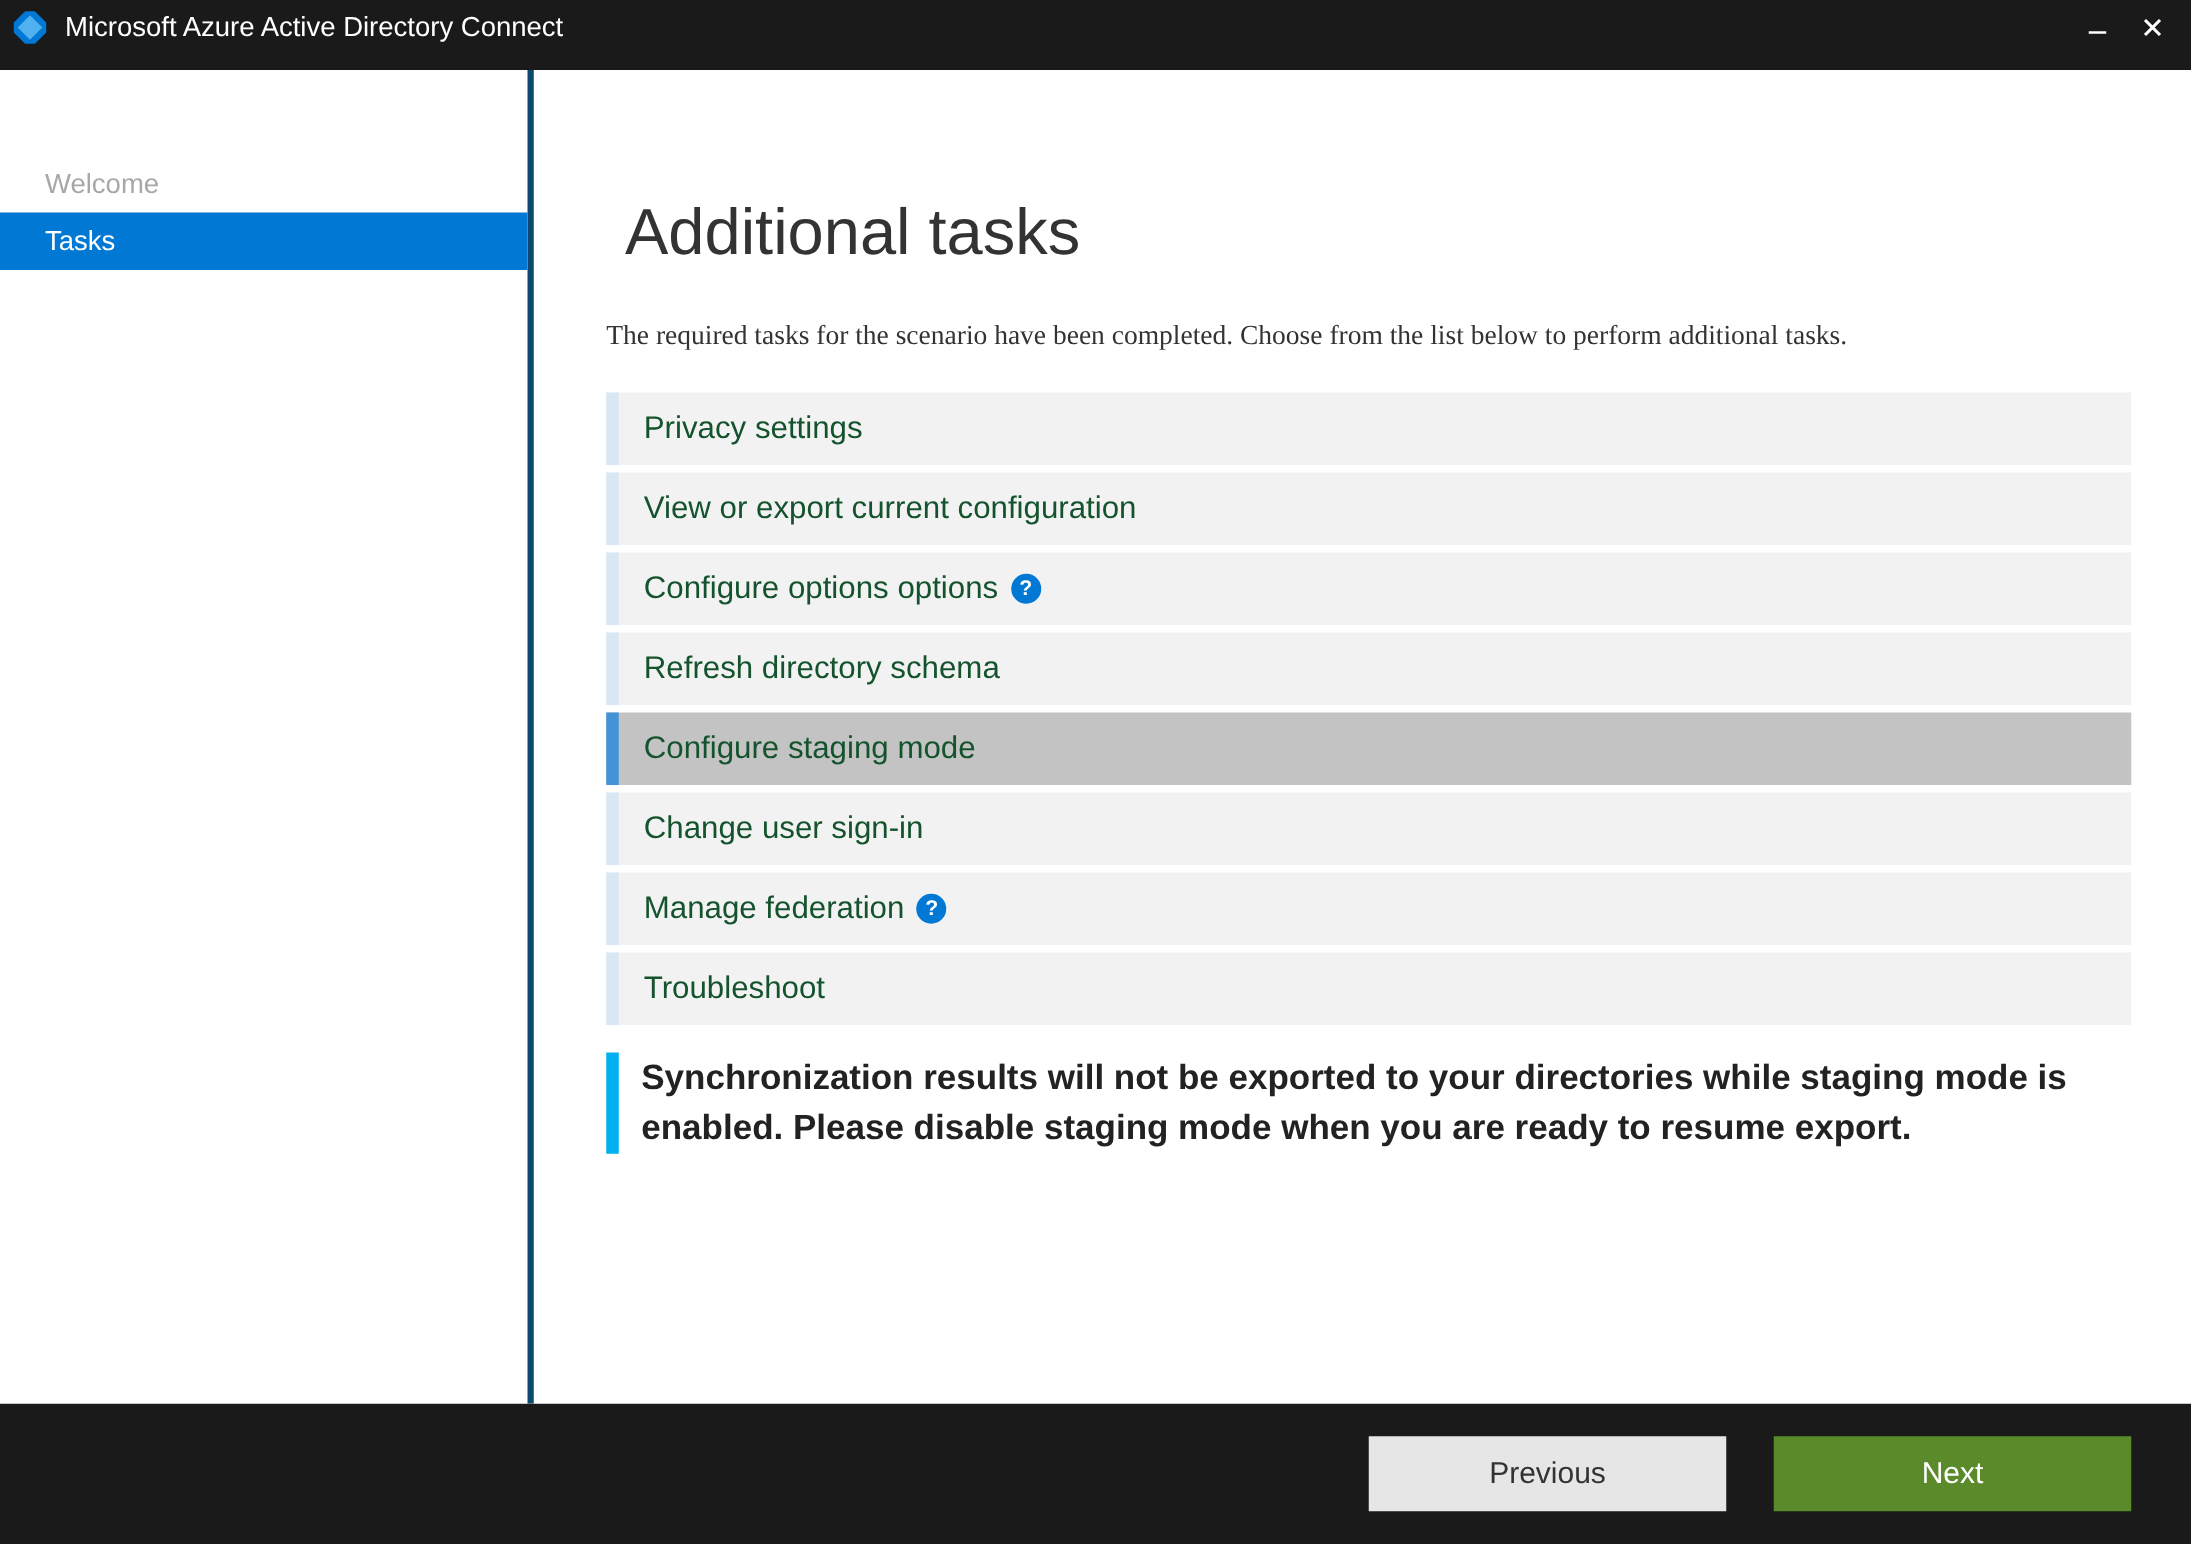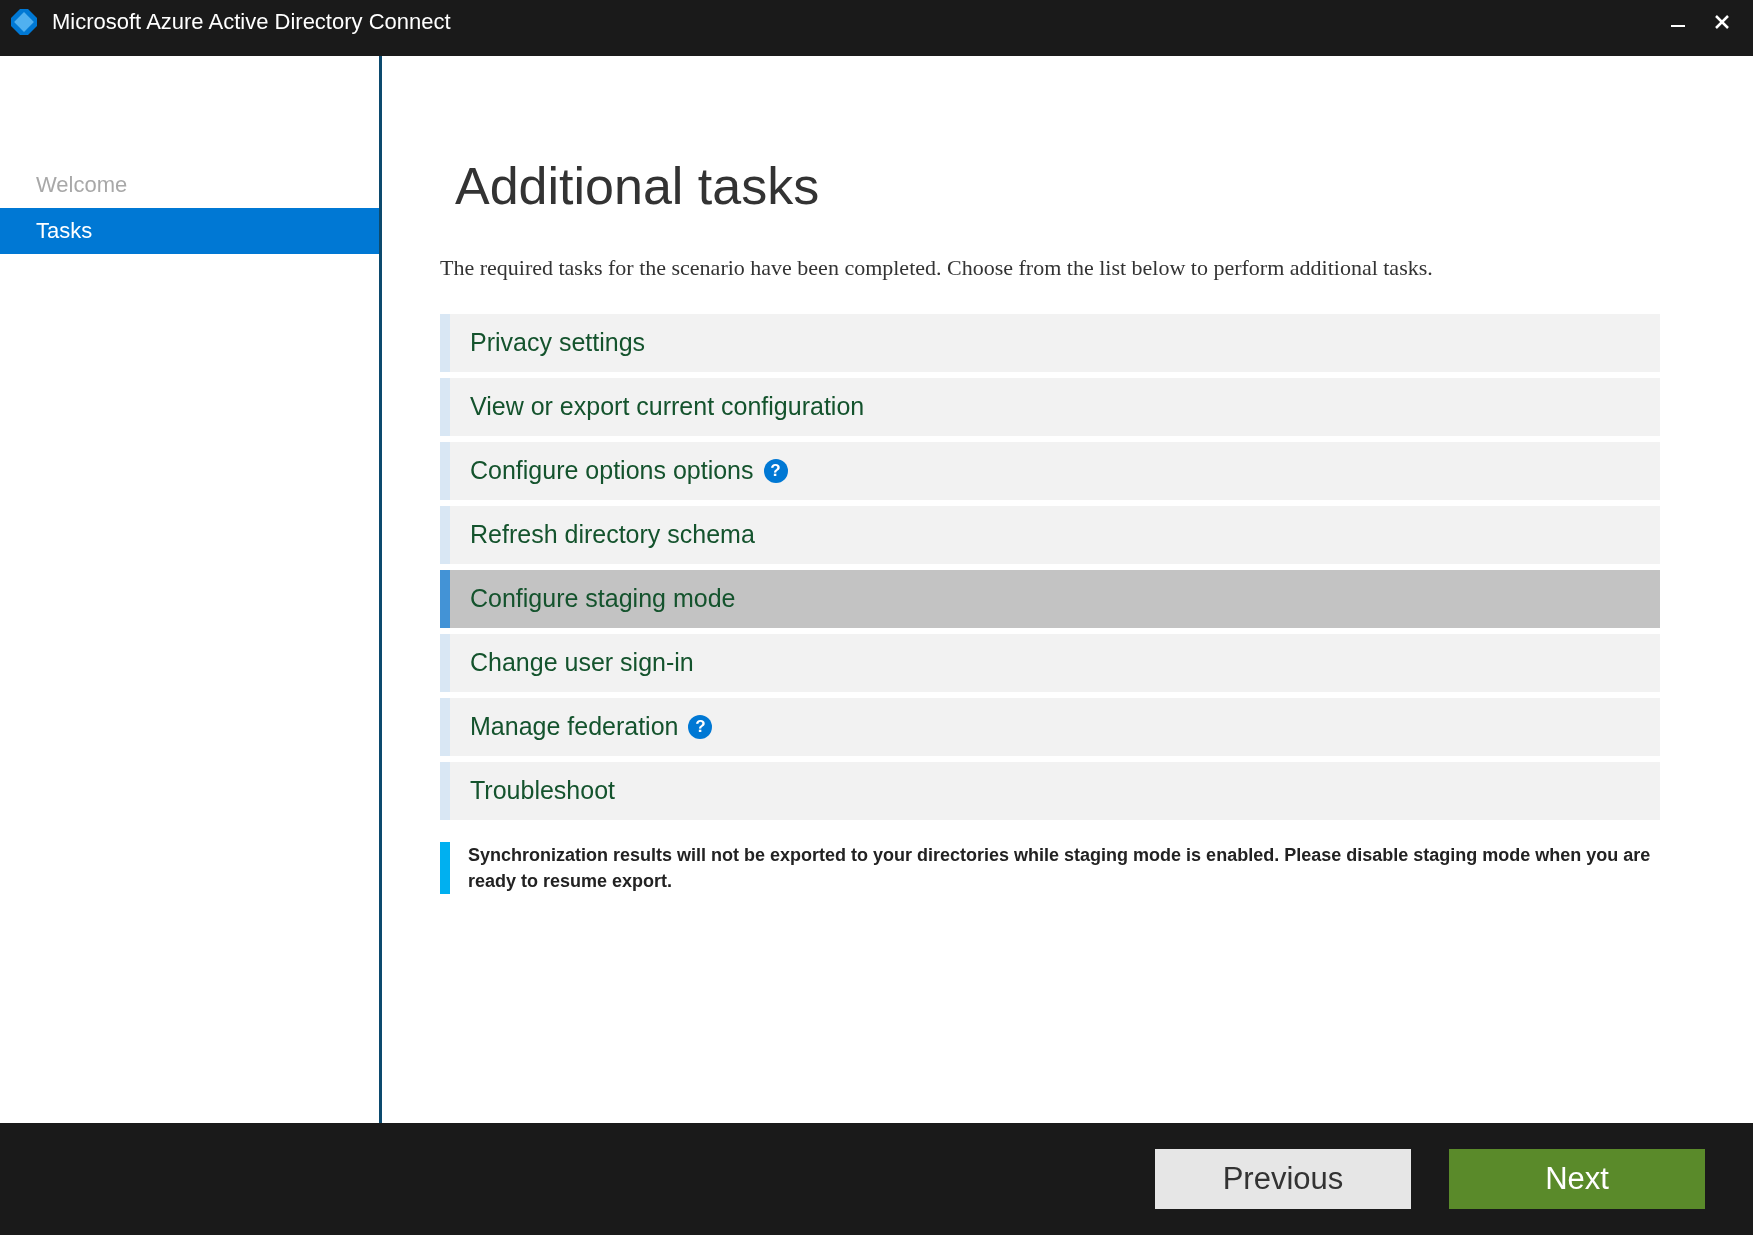--- a/index.html
+++ b/index.html
@@ -45,23 +45,23 @@
       margin-left: 10px;
     }
     .titlebar .win-btn svg { stroke: #fff; }
     
     .body {
       flex: 1;
       display: flex;
       overflow: hidden;
     }
     .sidebar {
-      width: 382px;
-      border-right: 3px solid #0c4a6e;
-      padding-top: 106px;
+      width: 427px;
+      border-right: 5px solid #0c4a6e;
+      padding-top: 68px;
     }
     .sidebar .step {
       padding: 10px 18px 10px 36px;
       font-size: 22px;
       color: #a8a8a8;
       cursor: default;
     }
     .sidebar .step.current {
       background: #0078d4;
       color: #fff;
@@ -128,39 +128,39 @@
       margin-top: 22px;
       max-width: 1220px;
     }
     .notice .stripe {
       width: 10px;
       background: #00b0f0;
       margin-right: 18px;
       flex-shrink: 0;
     }
     .notice .text {
-      font-size: 18px;
+      font-size: 28px;
       font-weight: 700;
       color: #222;
       line-height: 1.45;
     }
     
     .footer {
       height: 112px;
       background: #1a1a1a;
       display: flex;
       align-items: center;
       justify-content: flex-end;
       padding: 0 48px;
       gap: 38px;
     }
     .footer button {
-      width: 256px;
+      width: 286px;
       height: 60px;
-      font-size: 31px;
+      font-size: 24px;
       font-family: inherit;
       border: none;
       cursor: pointer;
     }
     .footer .btn-prev {
       background: #e6e6e6;
       color: #333;
     }
     .footer .btn-next {
       background: #5a8a2a;

